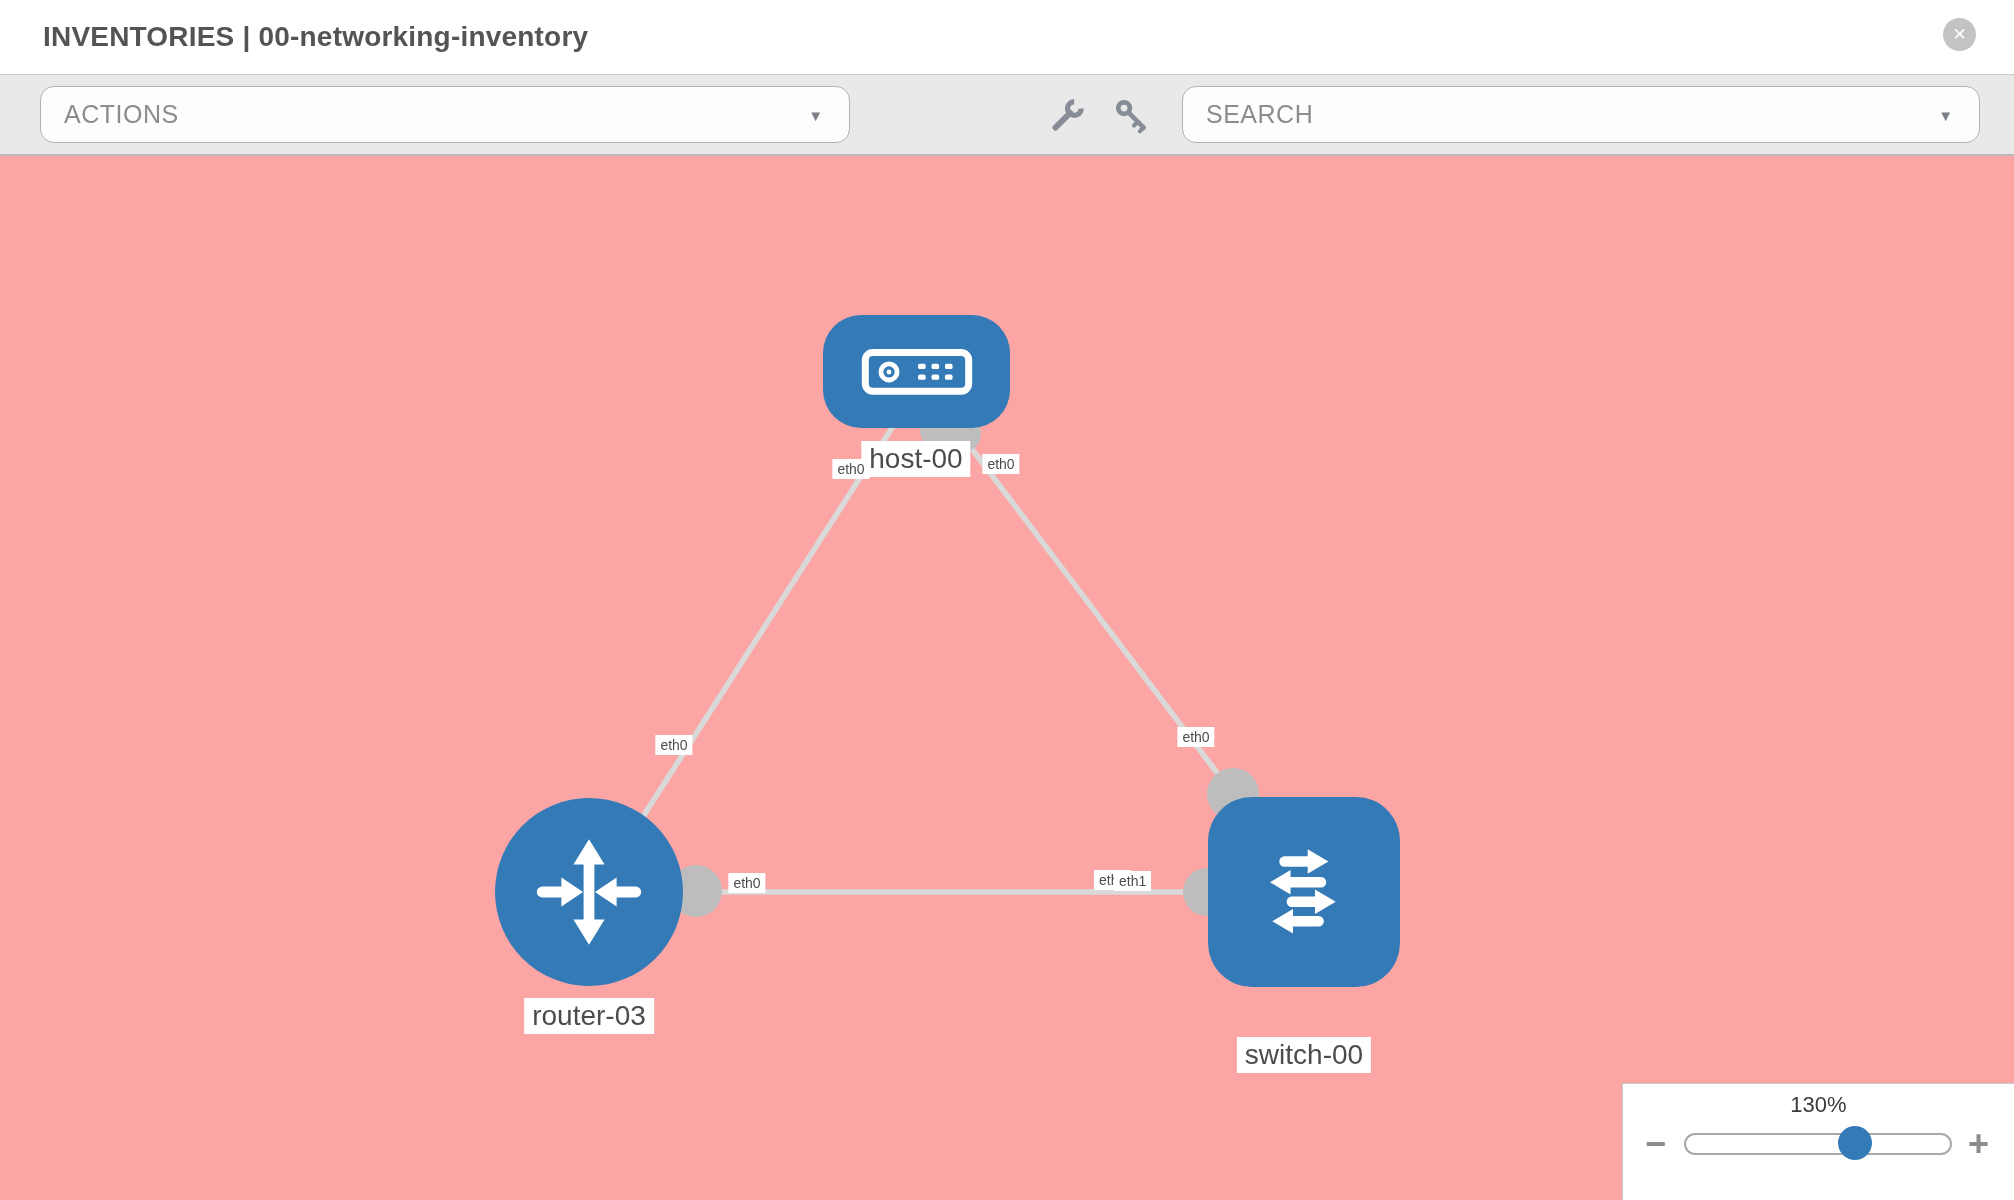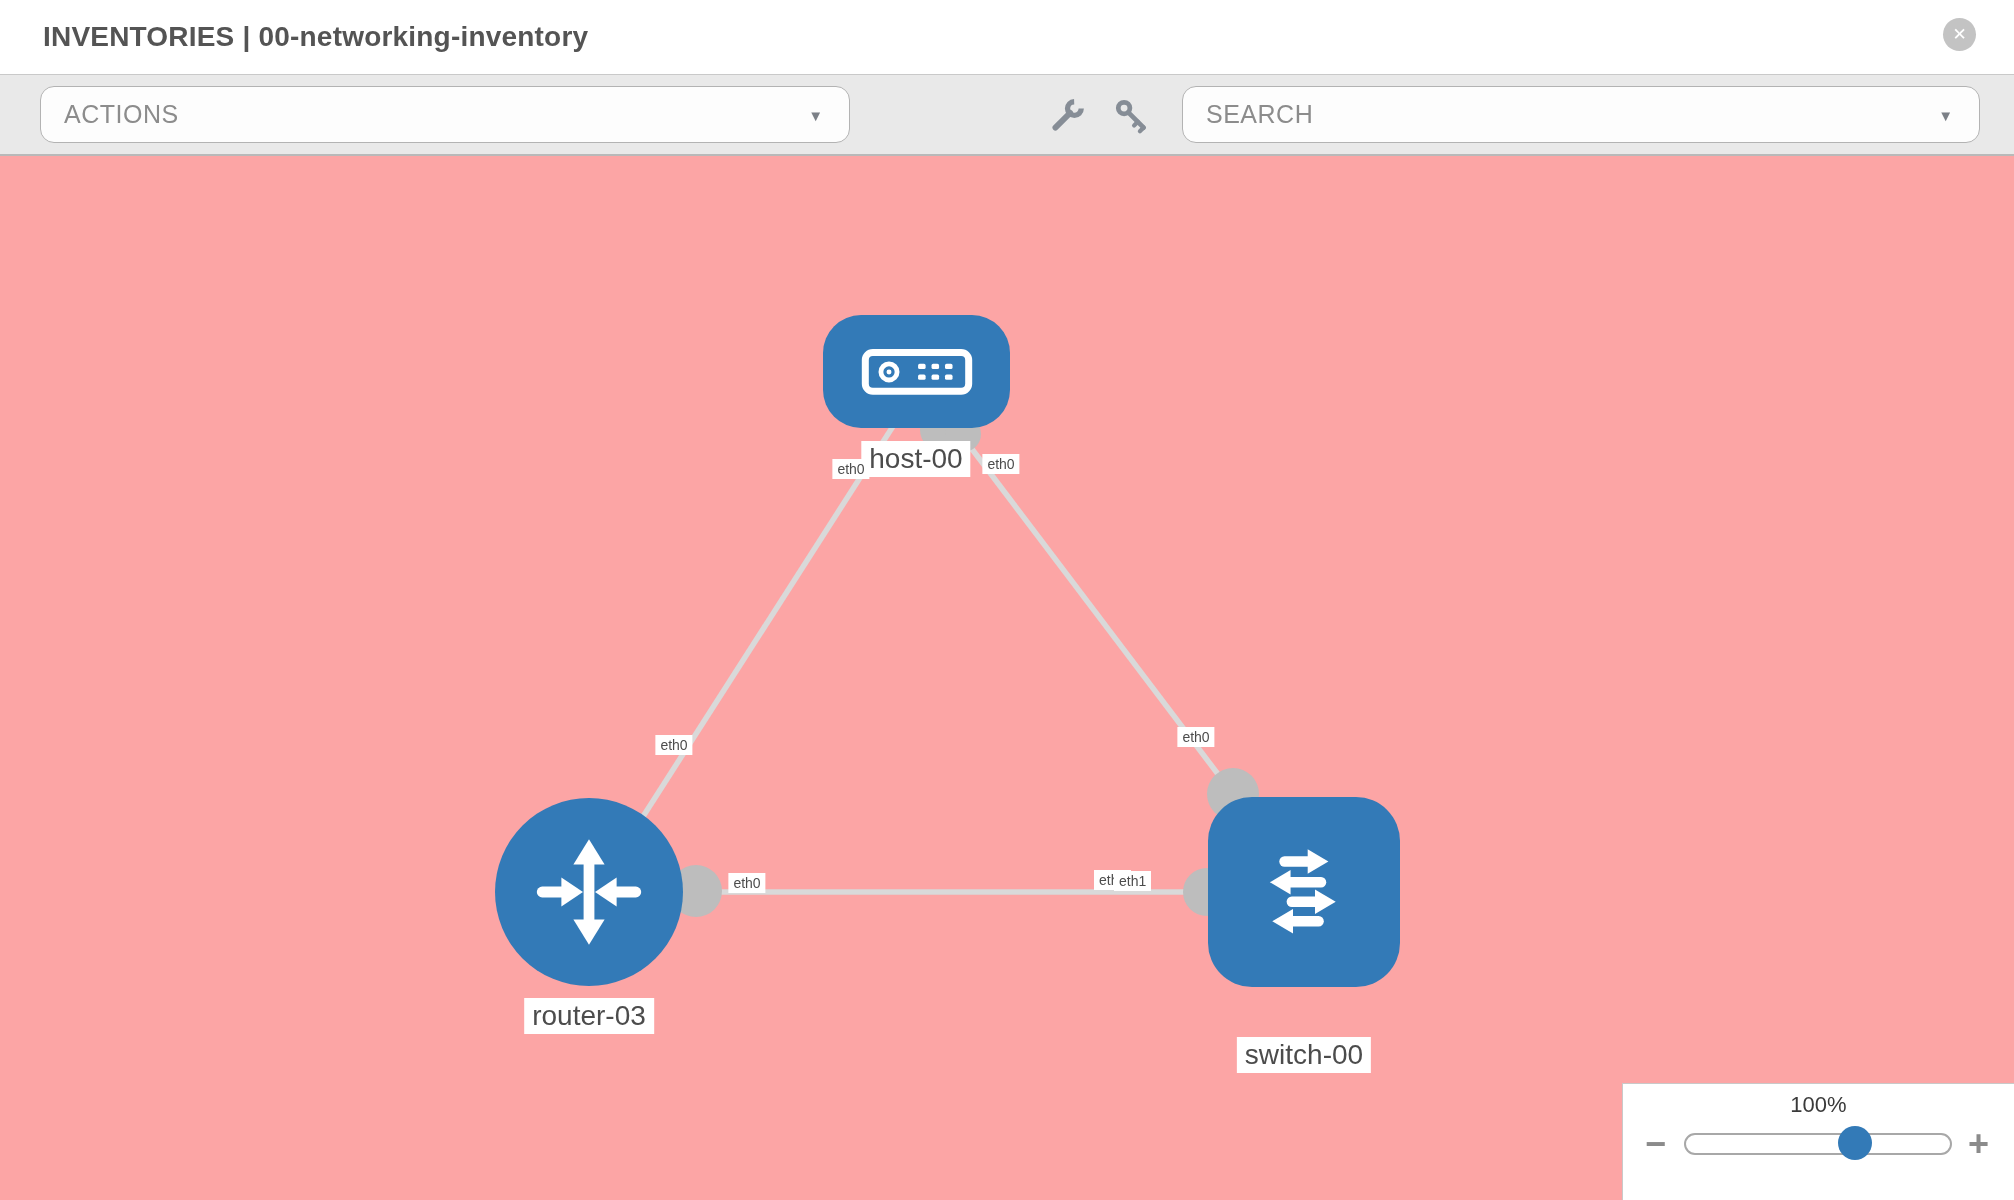--- a/index.html
+++ b/index.html
@@ -167,21 +167,21 @@
 
     <div class="chip center" style="left:851px;top:303px;">eth0</div>
     <div class="chip center" style="left:1001px;top:298px;">eth0</div>
     <div class="chip center" style="left:674px;top:579px;">eth0</div>
     <div class="chip center" style="left:747px;top:717px;">eth0</div>
     <div class="chip" style="left:1094px;top:714px;z-index:3;">eth0</div>
     <div class="chip" style="left:1114px;top:715px;z-index:4;">eth1</div>
     <div class="chip center" style="left:1196px;top:571px;">eth0</div>
 
     <div class="zoom-panel">
-      <div class="zoom-value">100%</div>
+      <div class="zoom-value">130%</div>
       <div class="zoom-row">
         <span class="zoom-minus">−</span>
         <div class="zoom-track">
           <div class="zoom-thumb"></div>
         </div>
         <span class="zoom-plus">+</span>
       </div>
     </div>
 
   </div>

